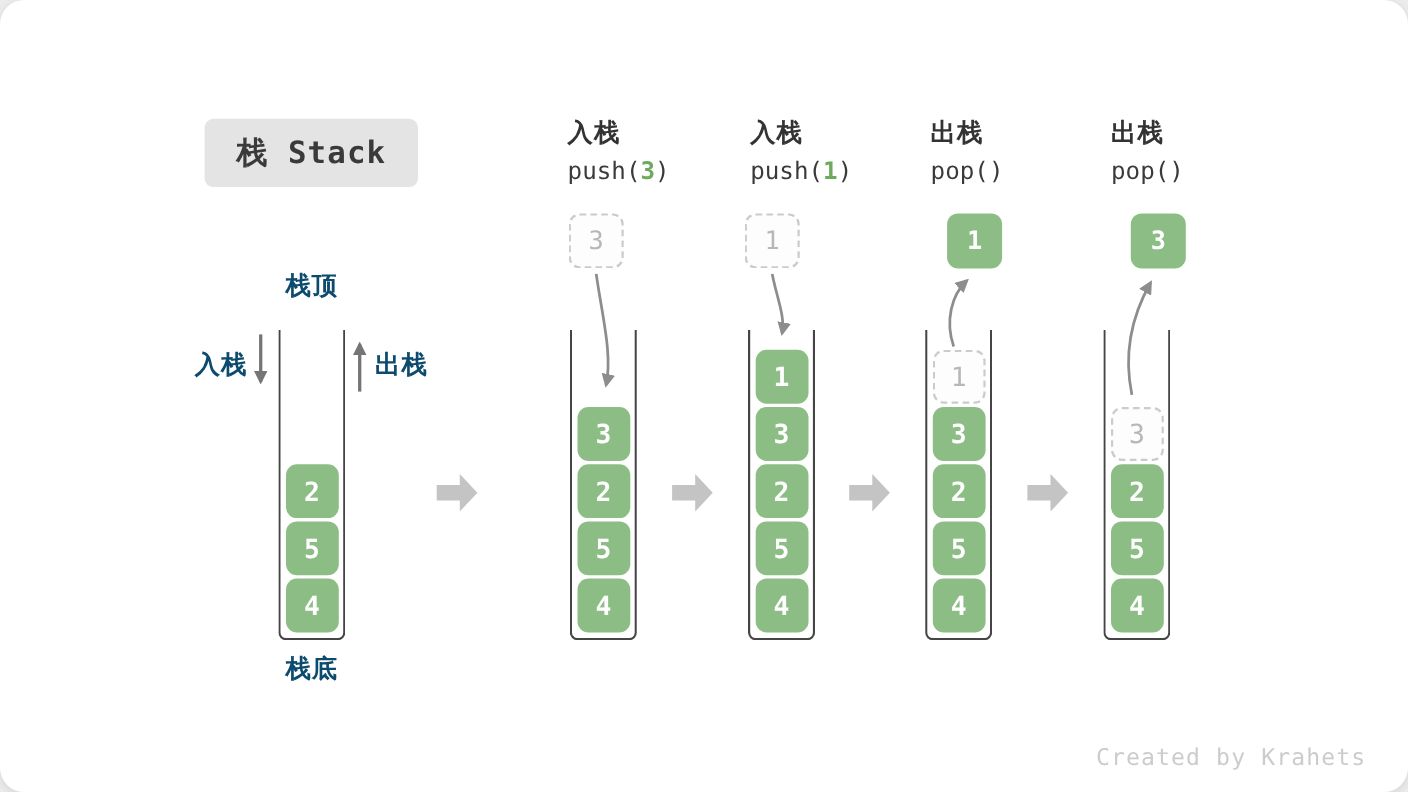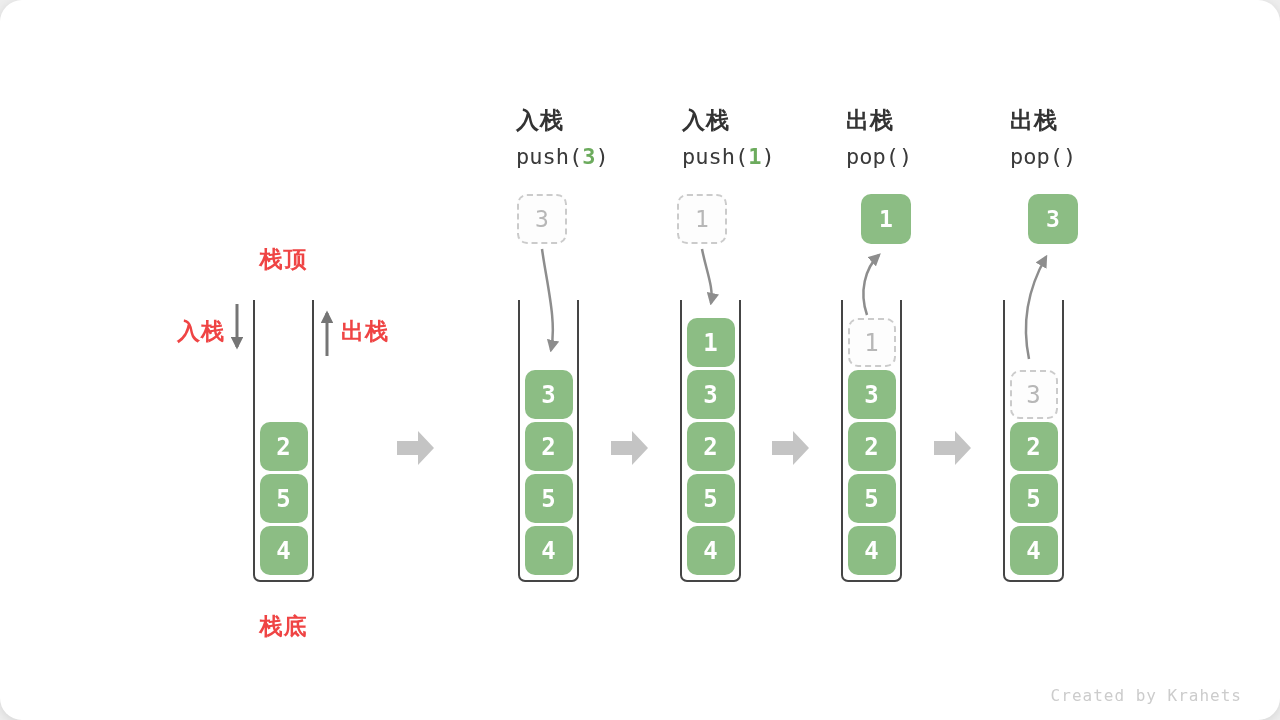--- a/index.html
+++ b/index.html
@@ -65,40 +65,41 @@
     width:48px;height:49px;border-radius:10px;flex:0 0 49px;
     background:var(--cell-green);color:#ffffff;
     font-family:"DejaVu Sans Mono",monospace;font-size:24px;font-weight:600;
     display:flex;align-items:center;justify-content:center;
   }
   .cell.ghost{
     background:#fdfdfd;border:2px dashed var(--ghost-border);
     color:var(--ghost-text);font-weight:400;
   }
   .side-label{
-    position:absolute;color:#ef4444;font-size:23px;font-weight:700;
+    position:absolute;color:#0c4a6e;font-size:23px;font-weight:700;
     letter-spacing:1px;
   }
   .overlay{position:absolute;left:0;top:0;pointer-events:none;}
   .curve{fill:none;stroke:var(--arrow-gray);stroke-width:2.5;}
   .straight{fill:none;stroke:var(--side-arrow-gray);stroke-width:3;}
   .ah-fill{fill:var(--arrow-gray);}
   .ah-fill-dark{fill:var(--side-arrow-gray);}
   .flow-arrow{fill:var(--flow-arrow-gray);}
   .watermark{
     position:absolute;top:676px;right:38px;
-    font-family:"DejaVu Sans Mono",monospace;font-size:16px;
-    color:var(--watermark-gray);letter-spacing:1px;margin-top:10px;
+    font-family:"DejaVu Sans Mono",monospace;font-size:21px;
+    color:var(--watermark-gray);letter-spacing:1px;
   }
 </style>
 </head>
 <body>
 
 <div class="canvas">
 
+  <div class="title-box">栈 Stack</div>
 
   <div class="op-header" style="left:516px">
     <div class="op-cn">入栈</div>
     <div class="op-code"><span>push(</span><span class="arg">3</span><span>)</span></div>
   </div>
   <div class="op-header" style="left:682px">
     <div class="op-cn">入栈</div>
     <div class="op-code"><span>push(</span><span class="arg">1</span><span>)</span></div>
   </div>
   <div class="op-header" style="left:846px">
@@ -109,21 +110,21 @@
     <div class="op-cn">出栈</div>
     <div class="op-code"><span>pop()</span><span class="arg"></span><span></span></div>
   </div>
 
   <div class="float-box ghost" style="left:517px">3</div>
   <div class="float-box ghost" style="left:677px">1</div>
   <div class="float-box solid" style="left:861px">1</div>
   <div class="float-box solid" style="left:1028px">3</div>
 
   <div class="side-label" style="left:253px;top:244px;width:61px;text-align:center;">栈顶</div>
-  <div class="side-label" style="left:253px;top:611px;width:61px;text-align:center;">栈底</div>
+  <div class="side-label" style="left:253px;top:592px;width:61px;text-align:center;">栈底</div>
   <div class="side-label" style="left:145px;top:316px;width:80px;text-align:right;">入栈</div>
   <div class="side-label" style="left:341px;top:316px;">出栈</div>
 
   <div class="stack" style="left:253px">
       <div class="cell">2</div>
       <div class="cell">5</div>
       <div class="cell">4</div>
     </div>
   <div class="stack" style="left:518px">
       <div class="cell">3</div>

